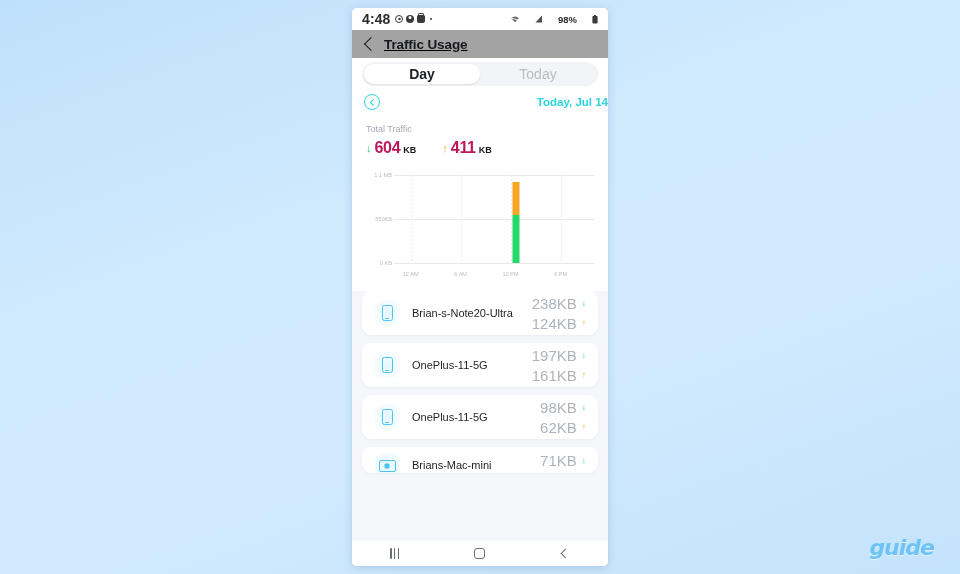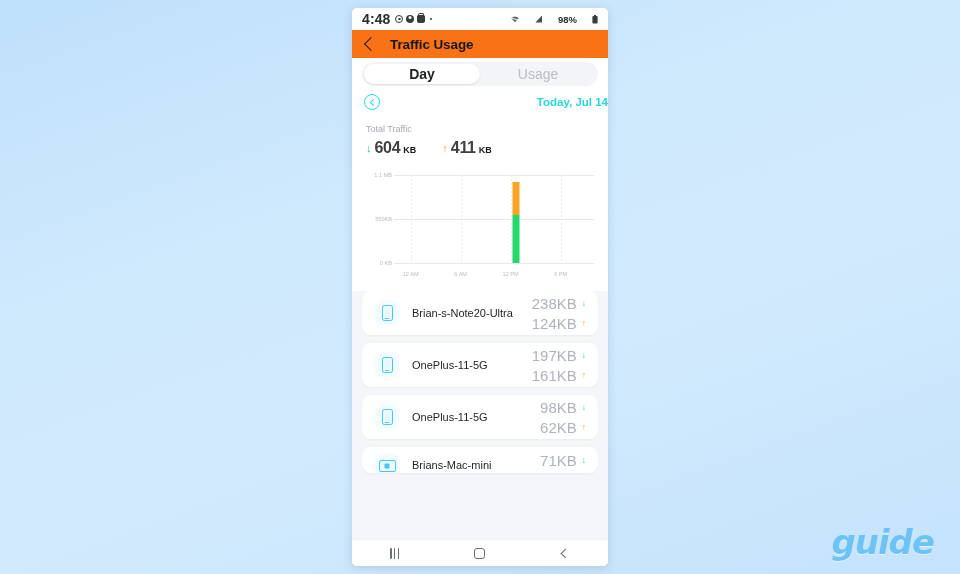--- a/index.html
+++ b/index.html
@@ -50,23 +50,24 @@
   .sb-right { display:flex; align-items:center; gap:15px; }
   .sb-wifi { width:10px; height:8px; position:relative; }
   .sb-wifi svg, .sb-sig svg, .sb-batt svg { display:block; }
   .sb-pct { font-size: 9.5px; font-weight: 600; }
 
   
   .app-header {
     height: 28px;
     display: flex; align-items: center;
     padding: 0 12px;
-    gap: 14px;
-    flex: 0 0 auto;
-    background: #f97316;
+    gap: 8px;
+    flex: 0 0 auto;
+    background: #a3a3a3;
+    text-decoration: underline;
   }
   .back-chevron {
     width: 10px; height: 10px;
     border-left: 1.6px solid #1c1c1c;
     border-bottom: 1.6px solid #1c1c1c;
     transform: rotate(45deg);
     cursor: pointer;
     margin-left: 2px;
   }
   .app-title { font-size: 13.5px; font-weight: 700; color: #16181b; letter-spacing: -.1px; }
@@ -144,21 +145,21 @@
   .summary { padding: 6px 14px 12px 14px; }
   .summary-label { font-size: 9px; color: #a4a9b2; margin-bottom: 5px; }
   .totals { display: flex; align-items: baseline; gap: 26px; }
   .total-item { display: flex; align-items: baseline; gap: 3px; }
   .arrow-dn, .arrow-up {
     font-size: 11px; line-height: 1; font-weight: 700;
     position: relative; top: -1px;
   }
   .arrow-dn { color: #1fd665; }
   .arrow-up { color: #f5a623; }
-  .total-num { font-size: 16px; font-weight: 700; color: #404040; letter-spacing: -.3px; }
+  .total-num { font-size: 16px; font-weight: 700; color: #be185d; letter-spacing: -.3px; }
   .total-unit { font-size: 9px; font-weight: 700; color: #15181c; }
 
   
   .chartbox {
     padding: 0 14px 10px 14px;
     background: #fff;
   }
   .chart {
     position: relative;
     height: 112px;
@@ -300,21 +301,21 @@
   }
   .wm-l1, .wm-l2 {
     font-family: "DejaVu Sans", sans-serif;
     font-weight: 800;
     font-style: italic;
     color: #6ec3f5;
     letter-spacing: -1px;
     text-shadow: 0 1px 0 rgba(255,255,255,.55);
   }
   .wm-l1 { font-size: 26px; }
-  .wm-l2 { font-size: 34px; display:block; margin-left: 12px; margin-top: -3px; }
+  .wm-l2 { font-size: 22px; display:block; margin-left: 12px; margin-top: -3px; }
 </style>
 </head>
 <body>
 
 <div class="phone">
 
   <div class="statusbar">
     <span class="sb-time">4:48</span>
     <span class="sb-left-icons">
       <span class="sb-ic ring"></span>
@@ -345,21 +346,21 @@
     </span>
   </div>
 
   <div class="app-header">
     <div class="back-chevron"></div>
     <div class="app-title">Traffic Usage</div>
   </div>
 
   <div class="segwrap">
     <div class="seg active">Day</div>
-    <div class="seg">Usage</div>
+    <div class="seg">Today</div>
   </div>
 
   <div class="appbody">
 
     <div class="card-top">
 
       <div class="datenav">
         <div class="circle-back">
             <i></i>
           </div>

